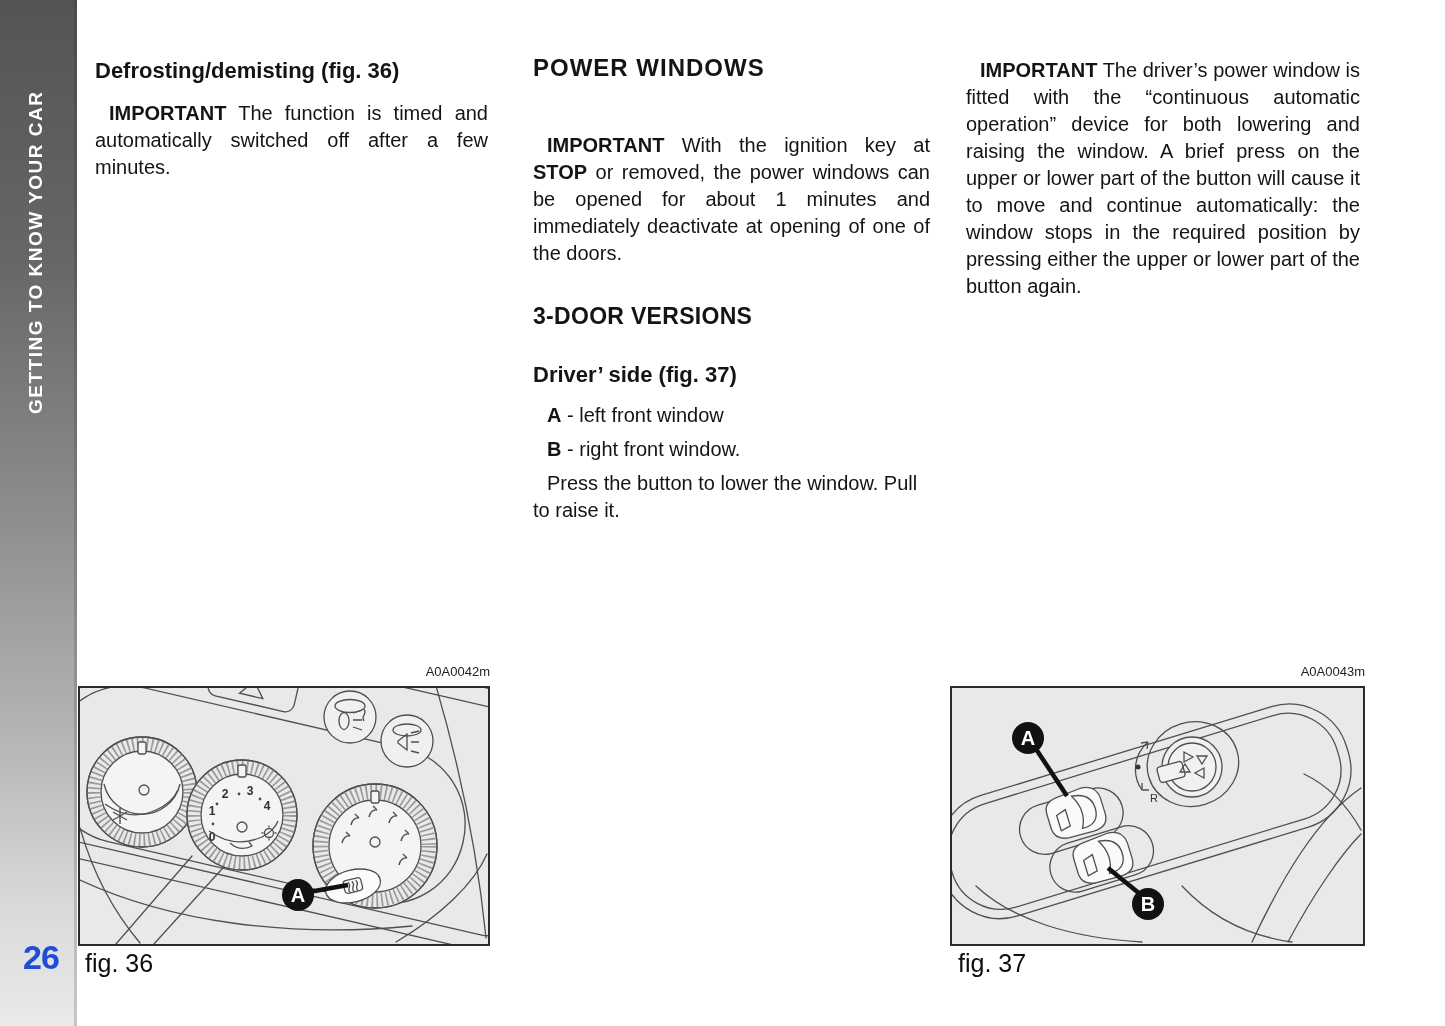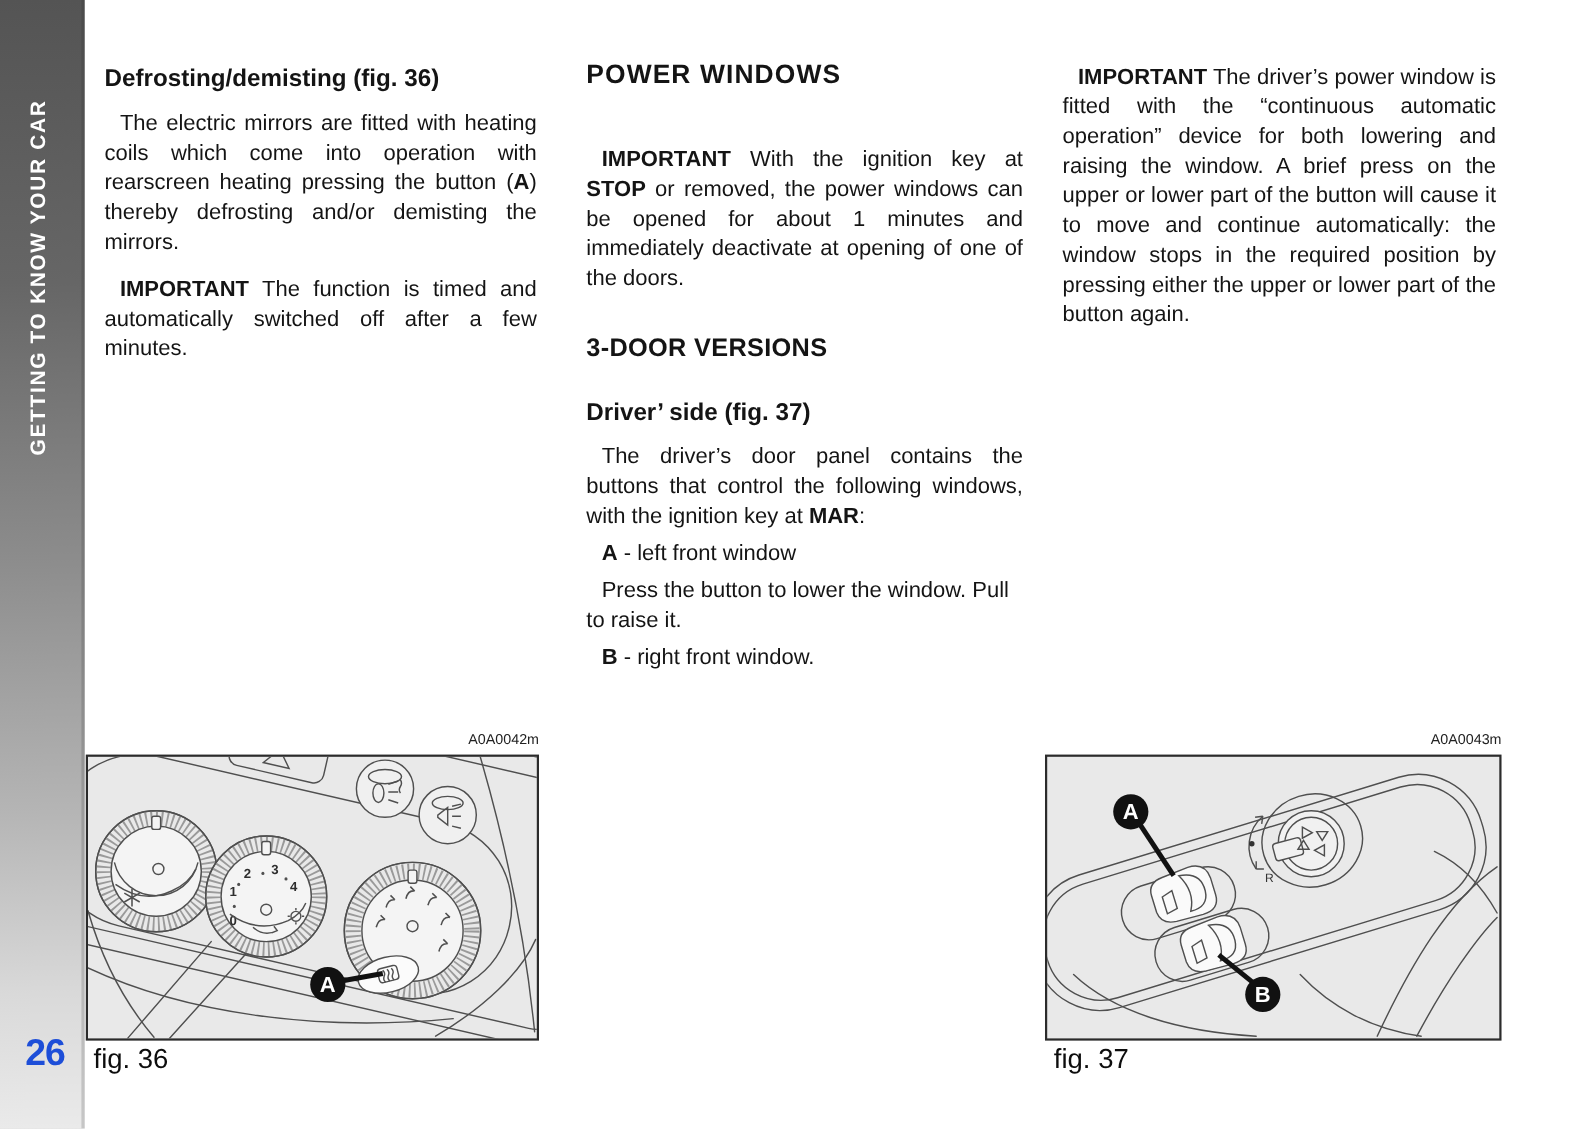--- a/index.html
+++ b/index.html
@@ -62,33 +62,31 @@
 </head>
 <body>
 
 <div class="sidebar">
   <div class="sidebar-label">GETTING TO KNOW YOUR CAR</div>
 </div>
 <div class="page-number">26</div>
 
 <section class="col col-1">
   <h2 class="h-col">Defrosting/demisting (fig. 36)</h2>
-  <p><span>The electric mirrors are fitted with heating coils which come into operation with rearscreen heating pressing the button (</span><b>A</b><span>) thereby defrosting and/or demisting the mirrors.</span></p>
   <p class="gap-top"><b>IMPORTANT</b><span> The function is timed and automatically switched off after a few minutes.</span></p>
 </section>
 
 <section class="col col-2">
   <h1 class="h-main">POWER WINDOWS</h1>
   <p><b>IMPORTANT</b><span> With the ignition key at </span><b>STOP</b><span> or removed, the power windows can be opened for about 1 minutes and immediately deactivate at opening of one of the doors.</span></p>
   <h2 class="h-sub">3-DOOR VERSIONS</h2>
   <h3 class="h-small">Driver’ side (fig. 37)</h3>
-  <p><span>The driver’s door panel contains the buttons that control the following windows, with the ignition key at </span><b>MAR</b><span>:</span></p>
   <p class="li"><b>A</b><span> - left front window</span></p>
+  <p class="li"><b>B</b><span> - right front window.</span></p>
   <p class="li">Press the button to lower the window. Pull to raise it.</p>
-  <p class="li"><b>B</b><span> - right front window.</span></p>
 </section>
 
 <section class="col col-3">
   <p><b>IMPORTANT</b><span> The driver’s power window is fitted with the “continuous automatic operation” device for both lowering and raising the window. A brief press on the upper or lower part of the button will cause it to move and continue automatically: the window stops in the required position by pressing either the upper or lower part of the button again.</span></p>
 </section>
 
 <div class="fig-code f36">A0A0042m</div>
 <figure class="fig-box f36" style="margin:0">
   <svg viewBox="0 0 408 256">
     <g stroke="#4f4f4f" fill="none" stroke-width="1.3" stroke-linecap="round">

